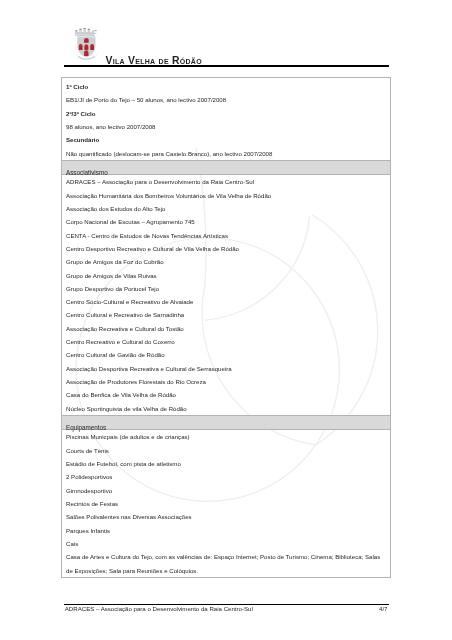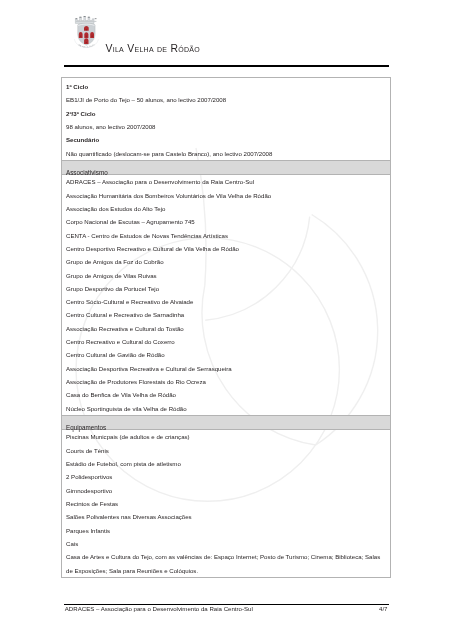--- a/index.html
+++ b/index.html
@@ -2,21 +2,21 @@
 <html><head>
 <meta charset="utf-8">
 <style>
   html,body{margin:0;padding:0;}
   body{width:452px;height:640px;background:#ffffff;font-family:"Liberation Sans",sans-serif;
        overflow:hidden;position:relative;-webkit-font-smoothing:antialiased;}
   .page{position:absolute;left:0;top:0;width:452px;height:640px;}
 
   .wm{position:absolute;left:0;top:0;width:452px;height:640px;pointer-events:none;z-index:0;}
 
-  .hdr{position:absolute;left:64px;top:0;width:326px;height:52px;z-index:2;}
+  .hdr{position:absolute;left:64px;top:12px;width:326px;height:52px;z-index:2;font-weight:bold;}
   .crest{position:absolute;left:6px;top:10px;width:32px;height:40px;}
   .title{position:absolute;left:41.5px;top:42.7px;font-size:10.4px;line-height:12px;color:#231f20;
          font-variant:small-caps;letter-spacing:0.28px;white-space:nowrap;}
   .hrule{position:absolute;left:64px;top:65px;width:325px;height:1.6px;background:#000;z-index:2;}
 
   .tbl{position:absolute;left:61px;top:77px;width:330px;border:1px solid #b3b3b3;
        box-sizing:border-box;z-index:1;background:transparent;}
   .cell{padding:0px 4px;box-sizing:border-box;}
   .cell .ln{font-size:6.1px;line-height:13.32px;color:#231f20;white-space:nowrap;}
   .cell .ln.b{font-weight:bold;}

